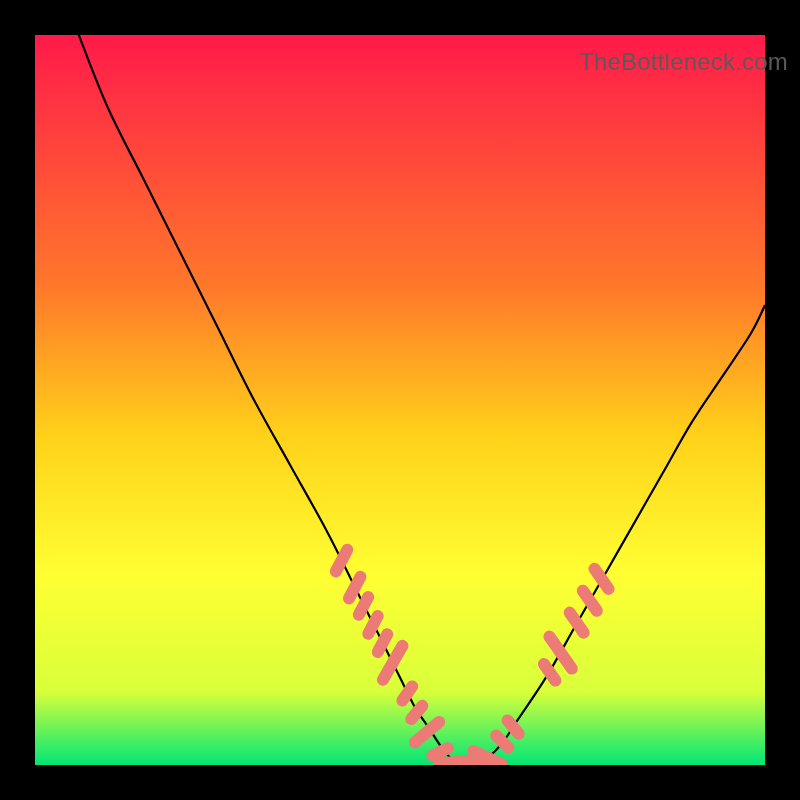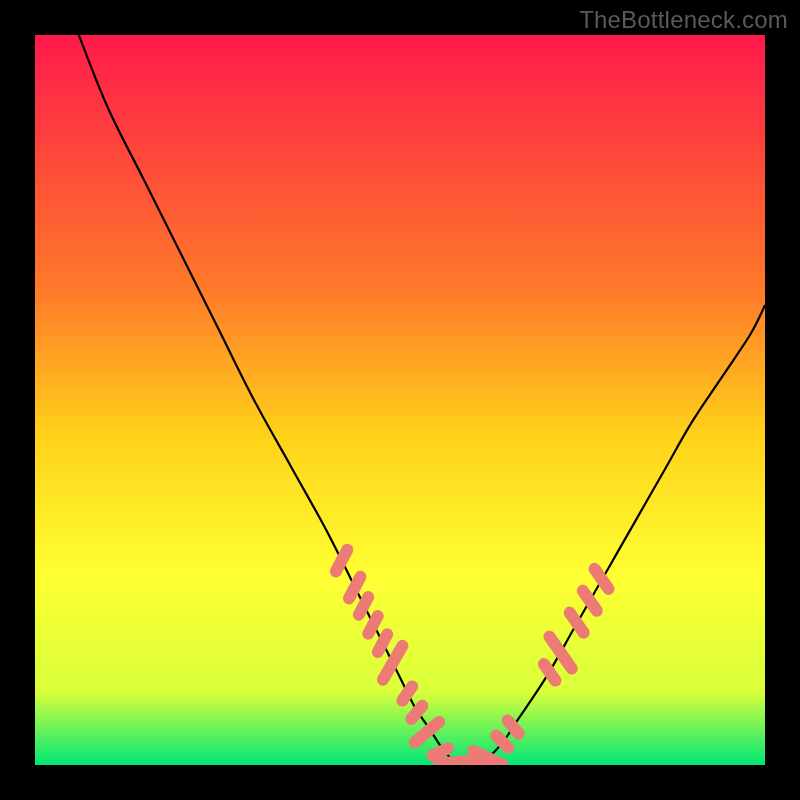--- a/index.html
+++ b/index.html
@@ -37,21 +37,21 @@
   .plot svg {
     display: block;
     width: 730px;
     height: 730px;
   }
 </style>
 </head>
 <body>
 
 <div class="frame">
-  <div class="watermark" style="color: rgb(90, 90, 90);">TheBottleneck.com</div>
+  <div class="watermark" style="color: rgb(90, 90, 90); margin-top: 42px;">TheBottleneck.com</div>
 
   <div class="plot">
     <svg viewBox="0 0 730 730">
       <defs>
         <linearGradient id="bg-grad" x1="0" y1="0" x2="0" y2="1">
           <stop id="g0" offset="0%" stop-color="#ff1a4a"></stop>
           <stop id="g1" offset="35%" stop-color="#ff7a2a"></stop>
           <stop id="g2" offset="55%" stop-color="#ffd21a"></stop>
           <stop id="g3" offset="74%" stop-color="#ffff33"></stop>
           <stop id="g4" offset="90%" stop-color="#d8ff3a"></stop>

